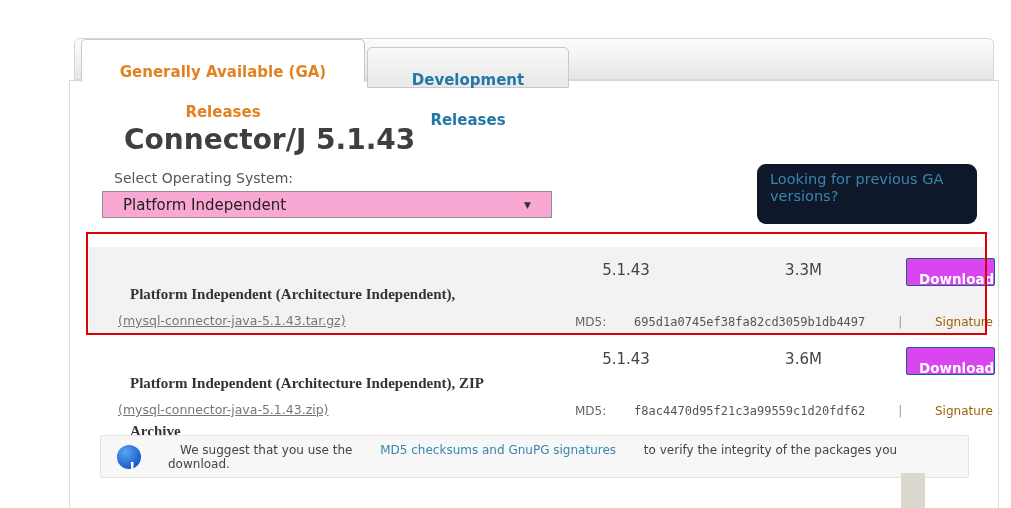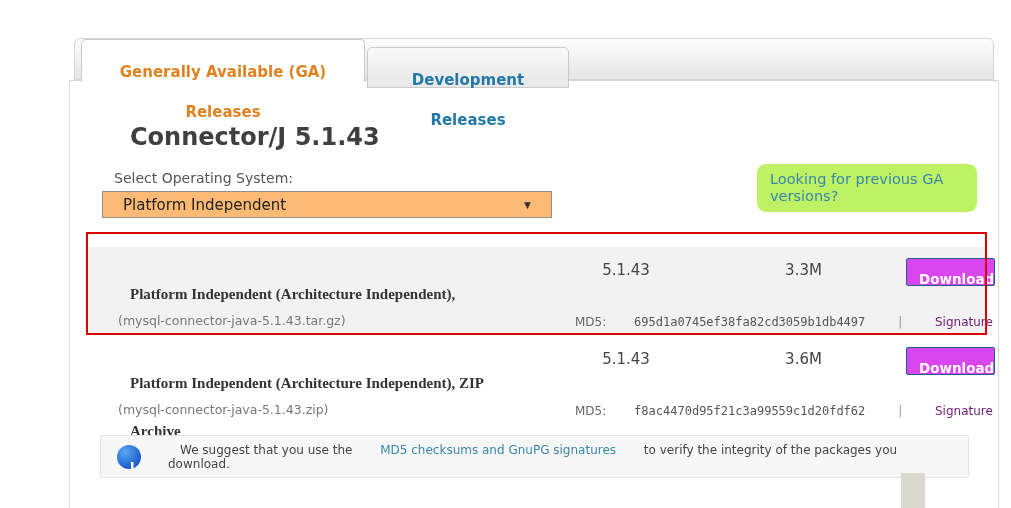--- a/index.html
+++ b/index.html
@@ -16,53 +16,53 @@
     border-radius:5px 5px 0 0; cursor:pointer; }
   .tab-active { left:57px; top:15px; width:284px; height:43px; background:#fff;
     border-bottom:none; color:#e0821f; z-index:3; }
   .tab-inactive { left:343px; top:23px; width:202px; background:linear-gradient(#f8f8f8,#e8e8e8);
     color:#2378a5; z-index:2; }
 
   
   .panel { position:absolute; left:45px; top:56px; width:930px; height:433px;
     background:#fff; border:1px solid #ddd; border-top:1px solid #d6d6d6;
     border-radius:0 0 5px 5px; z-index:1; }
-  .page-title { position:absolute; left:48px; top:30px; font-size:24px;
+  .page-title { position:absolute; left:42px; top:30px; font-size:28px;
     font-weight:bold; color:#3f3f3f; }
 
   .os-label { position:absolute; left:32px; top:77px; font-size:14px; color:#555; }
   .os-select { position:absolute; left:32px; top:110px; width:450px; height:27px;
-    border:1px solid #8f8f8f; background:#fdba74; font-size:15px; color:#222;
+    border:1px solid #8f8f8f; background:#f9a8d4; font-size:15px; color:#222;
     display:flex; align-items:center; padding:0 8px; cursor:pointer; }
   .os-select .caret { margin-left:auto; font-size:9px; color:#333; }
 
-  .prev-ga { position:absolute; left:687px; top:83px; width:220px; height:48px;
-    background:#bef264; border-radius:9px; padding:7px 13px; font-size:14.5px;
+  .prev-ga { position:absolute; left:687px; top:83px; width:220px; height:60px;
+    background:#0f172a; border-radius:9px; padding:7px 13px; font-size:14.5px;
     line-height:17px; color:#3787ad; cursor:pointer; }
 
   
   .dl-row { position:absolute; left:19px; width:897px; height:87px;
     display:grid; grid-template-columns:445px 150px 205px 1fr;
     grid-template-areas:"title version size button" "file md5 md5 md5";
     grid-template-rows:52px auto; padding:11px 17px 6px 17px; }
   .row-tar { top:166px; background:#f2f2f2; }
   .row-zip { top:255px; background:#fff; }
   .dl-title { grid-area:title; font-size:15px; font-weight:bold; color:#333;
     line-height:24px;font-family:Liberation Serif, serif; }
   .dl-version { grid-area:version; font-size:15px; color:#444; text-align:center; padding-top:3px; }
   .dl-size { grid-area:size; font-size:15px; color:#444; text-align:center; padding-top:3px; }
   .dl-btn { grid-area:button; justify-self:end; align-self:start; margin-top:0;
     width:89px; height:28px; background:#d946ef; border:1px solid #175e88;
     border-radius:2px; color:#fff; font-size:13.5px; font-weight:bold;
     font-family:inherit; cursor:pointer; }
-  .dl-file { grid-area:file; font-size:12.5px; color:#777; padding-top:3px; }
+  .dl-file { grid-area:file; font-size:12.5px; color:#777; padding-top:3px;text-decoration:underline; }
   .dl-md5 { grid-area:md5; text-align:right; font-size:12px; color:#666; padding-top:5px; white-space:nowrap; }
   .dl-md5 .hash { font-family:"DejaVu Sans Mono","Liberation Mono",monospace; font-size:12px; color:#555; }
   .dl-md5 .divider { color:#999; margin:0 5px; }
-  .dl-md5 .sig { color:#701a75; cursor:pointer; text-decoration:none; }
+  .dl-md5 .sig { color:#a16207; cursor:pointer; text-decoration:none; }
 
   
   .notice { position:absolute; left:30px; top:354px; width:869px; height:43px;
     background:#f7f7f7; border:1px solid #e3e3e3; border-radius:2px;
     display:flex; align-items:center; padding:0 16px; gap:15px; }
   .alert-icon { width:21px; height:21px; border-radius:50%; flex:0 0 21px;
     background:radial-gradient(circle at 35% 30%, #58a8ee, #1d5dcd 70%);
     color:#fff; font-weight:bold; font-size:14px; line-height:21px; text-align:center; }
   .notice-text { font-size:12px; color:#444; }
   .notice-text .lnk { color:#3787ad; cursor:pointer; }

